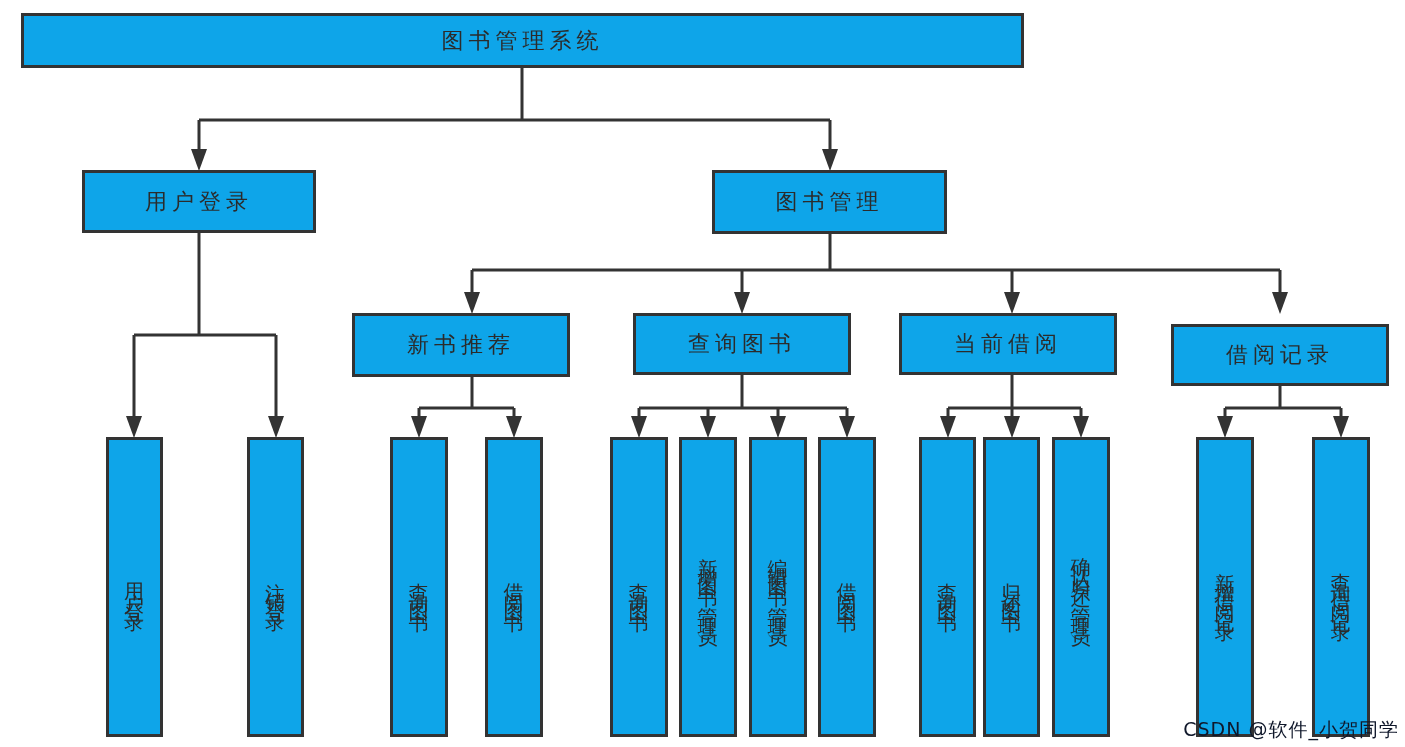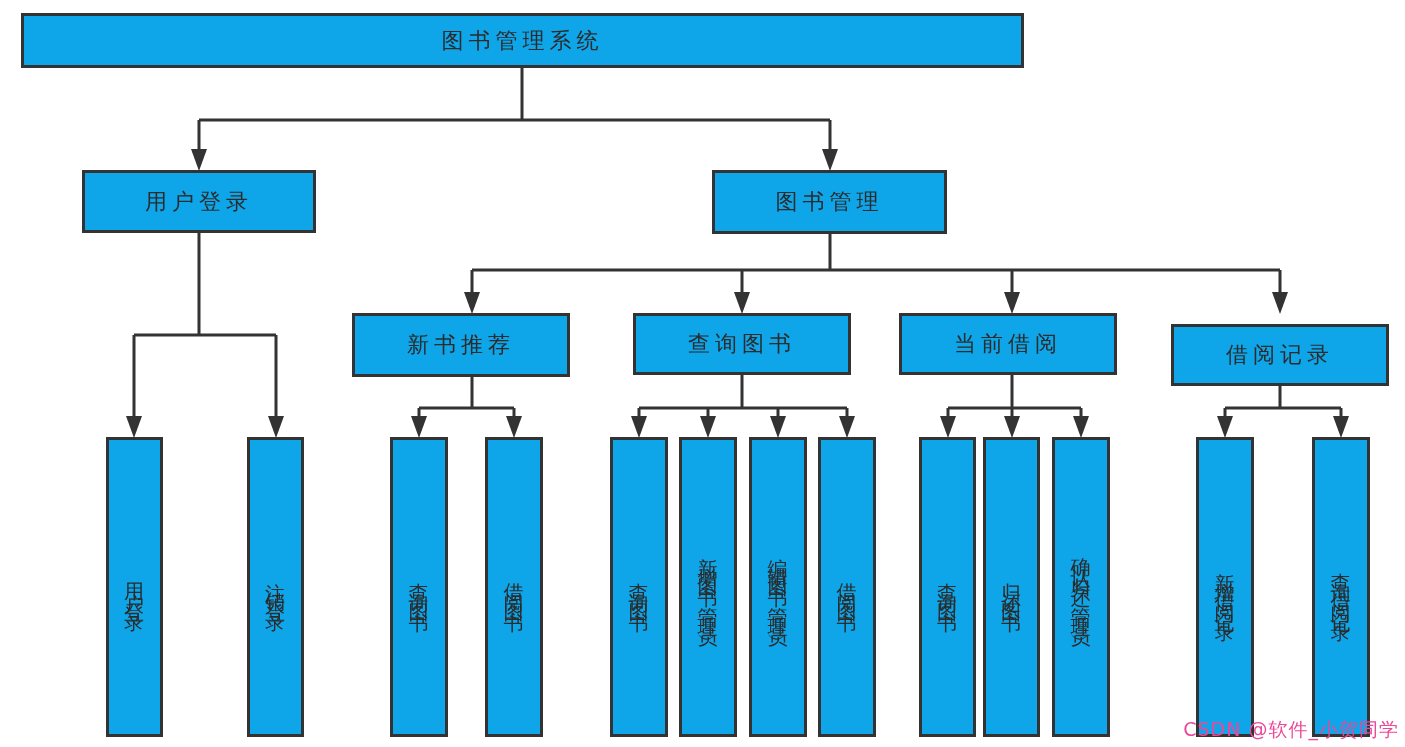--- a/index.html
+++ b/index.html
@@ -68,21 +68,21 @@
   .l-d1 { left: 919px;  width: 57px; }
   .l-d2 { left: 983px;  width: 57px; }
   .l-d3 { left: 1052px; width: 58px; }
   .l-e1 { left: 1196px; width: 58px; }
   .l-e2 { left: 1312px; width: 58px; }
   .watermark {
     position: absolute;
     right: 6px;
     bottom: 4px;
     font-size: 19px;
-    color: #ec4899;
+    color: #0f172a;
     letter-spacing: 1px;
     z-index: 5;
     white-space: nowrap;
     margin-left: 40px;
   }
 </style>
 </head>
 <body>
 
 <div class="stage">

